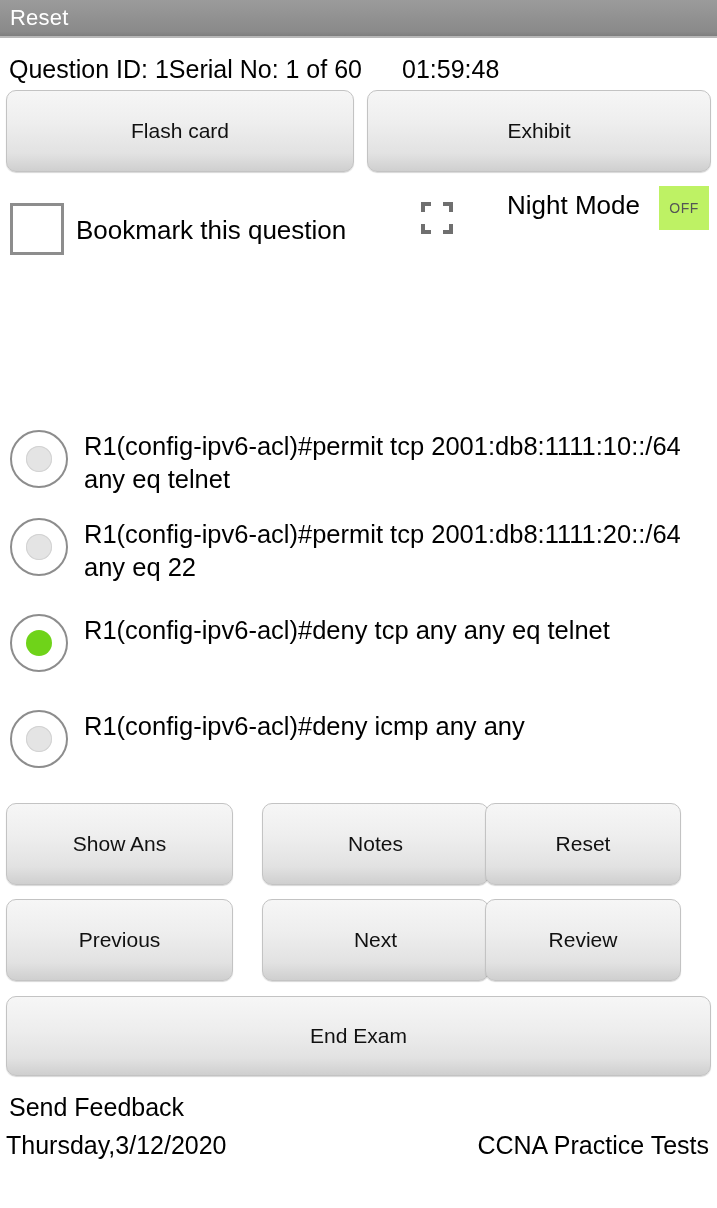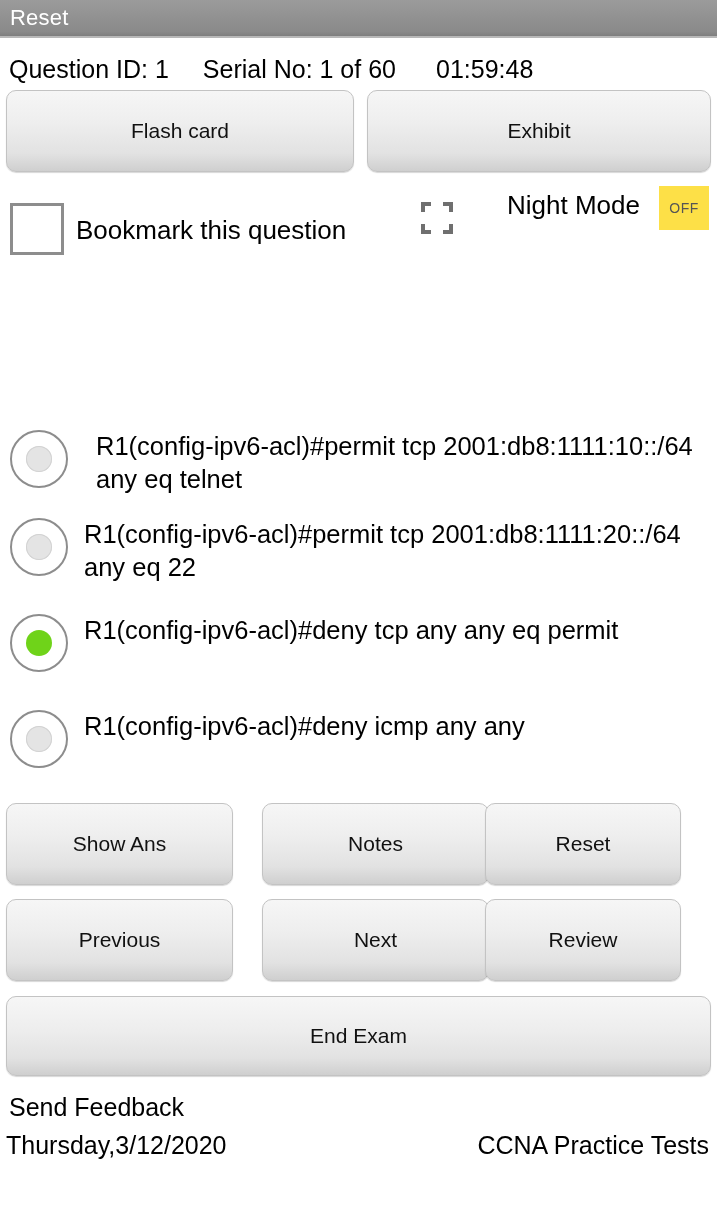--- a/index.html
+++ b/index.html
@@ -43,21 +43,21 @@
     position: absolute;
     left: 0; top: 52px;
     width: 717px;
     height: 34px;
     display: flex;
     align-items: center;
     padding-left: 9px;
     font-size: 25px;
     white-space: nowrap;
   }
-  .info-qid   { margin-right: 34px; }
+  .info-qid   { }
   .info-serial{ margin-right: 40px; }
   .info-timer { }
 
   
   .btn {
     background: linear-gradient(to bottom, #f6f6f6 0%, #eeeeee 40%, #e2e2e2 78%, #cfcfcf 100%);
     border: 1px solid #c3c3c3;
     border-radius: 10px;
     box-shadow: 0 1px 1px rgba(0,0,0,0.16);
     display: flex;
@@ -106,21 +106,21 @@
   .nightmode-label {
     position: absolute;
     left: 507px; top: 4px;
     font-size: 26px;
     white-space: nowrap;
   }
   .toggle-off {
     position: absolute;
     left: 659px; top: 0px;
     width: 50px; height: 44px;
-    background: #fde047;
+    background: #bef264;
     display: flex;
     align-items: center;
     justify-content: center;
     font-size: 14px;
     color: #555555;
     cursor: pointer;
     letter-spacing: 0.5px;
   }
 
   
@@ -248,39 +248,39 @@
       <path d="M2 12 V2 H12 V6 H6 V12 Z" fill="#6f6f6f"></path>
       <path d="M34 12 V2 H24 V6 H30 V12 Z" fill="#6f6f6f"></path>
       <path d="M2 24 V34 H12 V30 H6 V24 Z" fill="#6f6f6f"></path>
       <path d="M34 24 V34 H24 V30 H30 V24 Z" fill="#6f6f6f"></path>
     </svg>
   </div>
 
 
   <div class="options">
 
-    <div class="option" id="opt0" style="height:88px;gap:12px;">
+    <div class="option" id="opt0" style="height:88px;">
       <div class="radio">
           <div class="dot"></div>
         </div>
       <div class="option-text">R1(config-ipv6-acl)#permit tcp 2001:db8:1111:10::/64 any eq telnet</div>
     </div>
 
     <div class="option" id="opt1" style="height:96px;">
       <div class="radio">
           <div class="dot"></div>
         </div>
       <div class="option-text">R1(config-ipv6-acl)#permit tcp 2001:db8:1111:20::/64 any eq 22</div>
     </div>
 
     <div class="option selected" id="opt2" style="height:96px;">
       <div class="radio">
           <div class="dot" style="background: rgb(111, 211, 25); box-shadow: none;"></div>
         </div>
-      <div class="option-text">R1(config-ipv6-acl)#deny tcp any any eq permit</div>
+      <div class="option-text">R1(config-ipv6-acl)#deny tcp any any eq telnet</div>
     </div>
 
     <div class="option" id="opt3" style="height:80px;">
       <div class="radio">
           <div class="dot"></div>
         </div>
       <div class="option-text">R1(config-ipv6-acl)#deny icmp any any</div>
     </div>
 
   </div>

